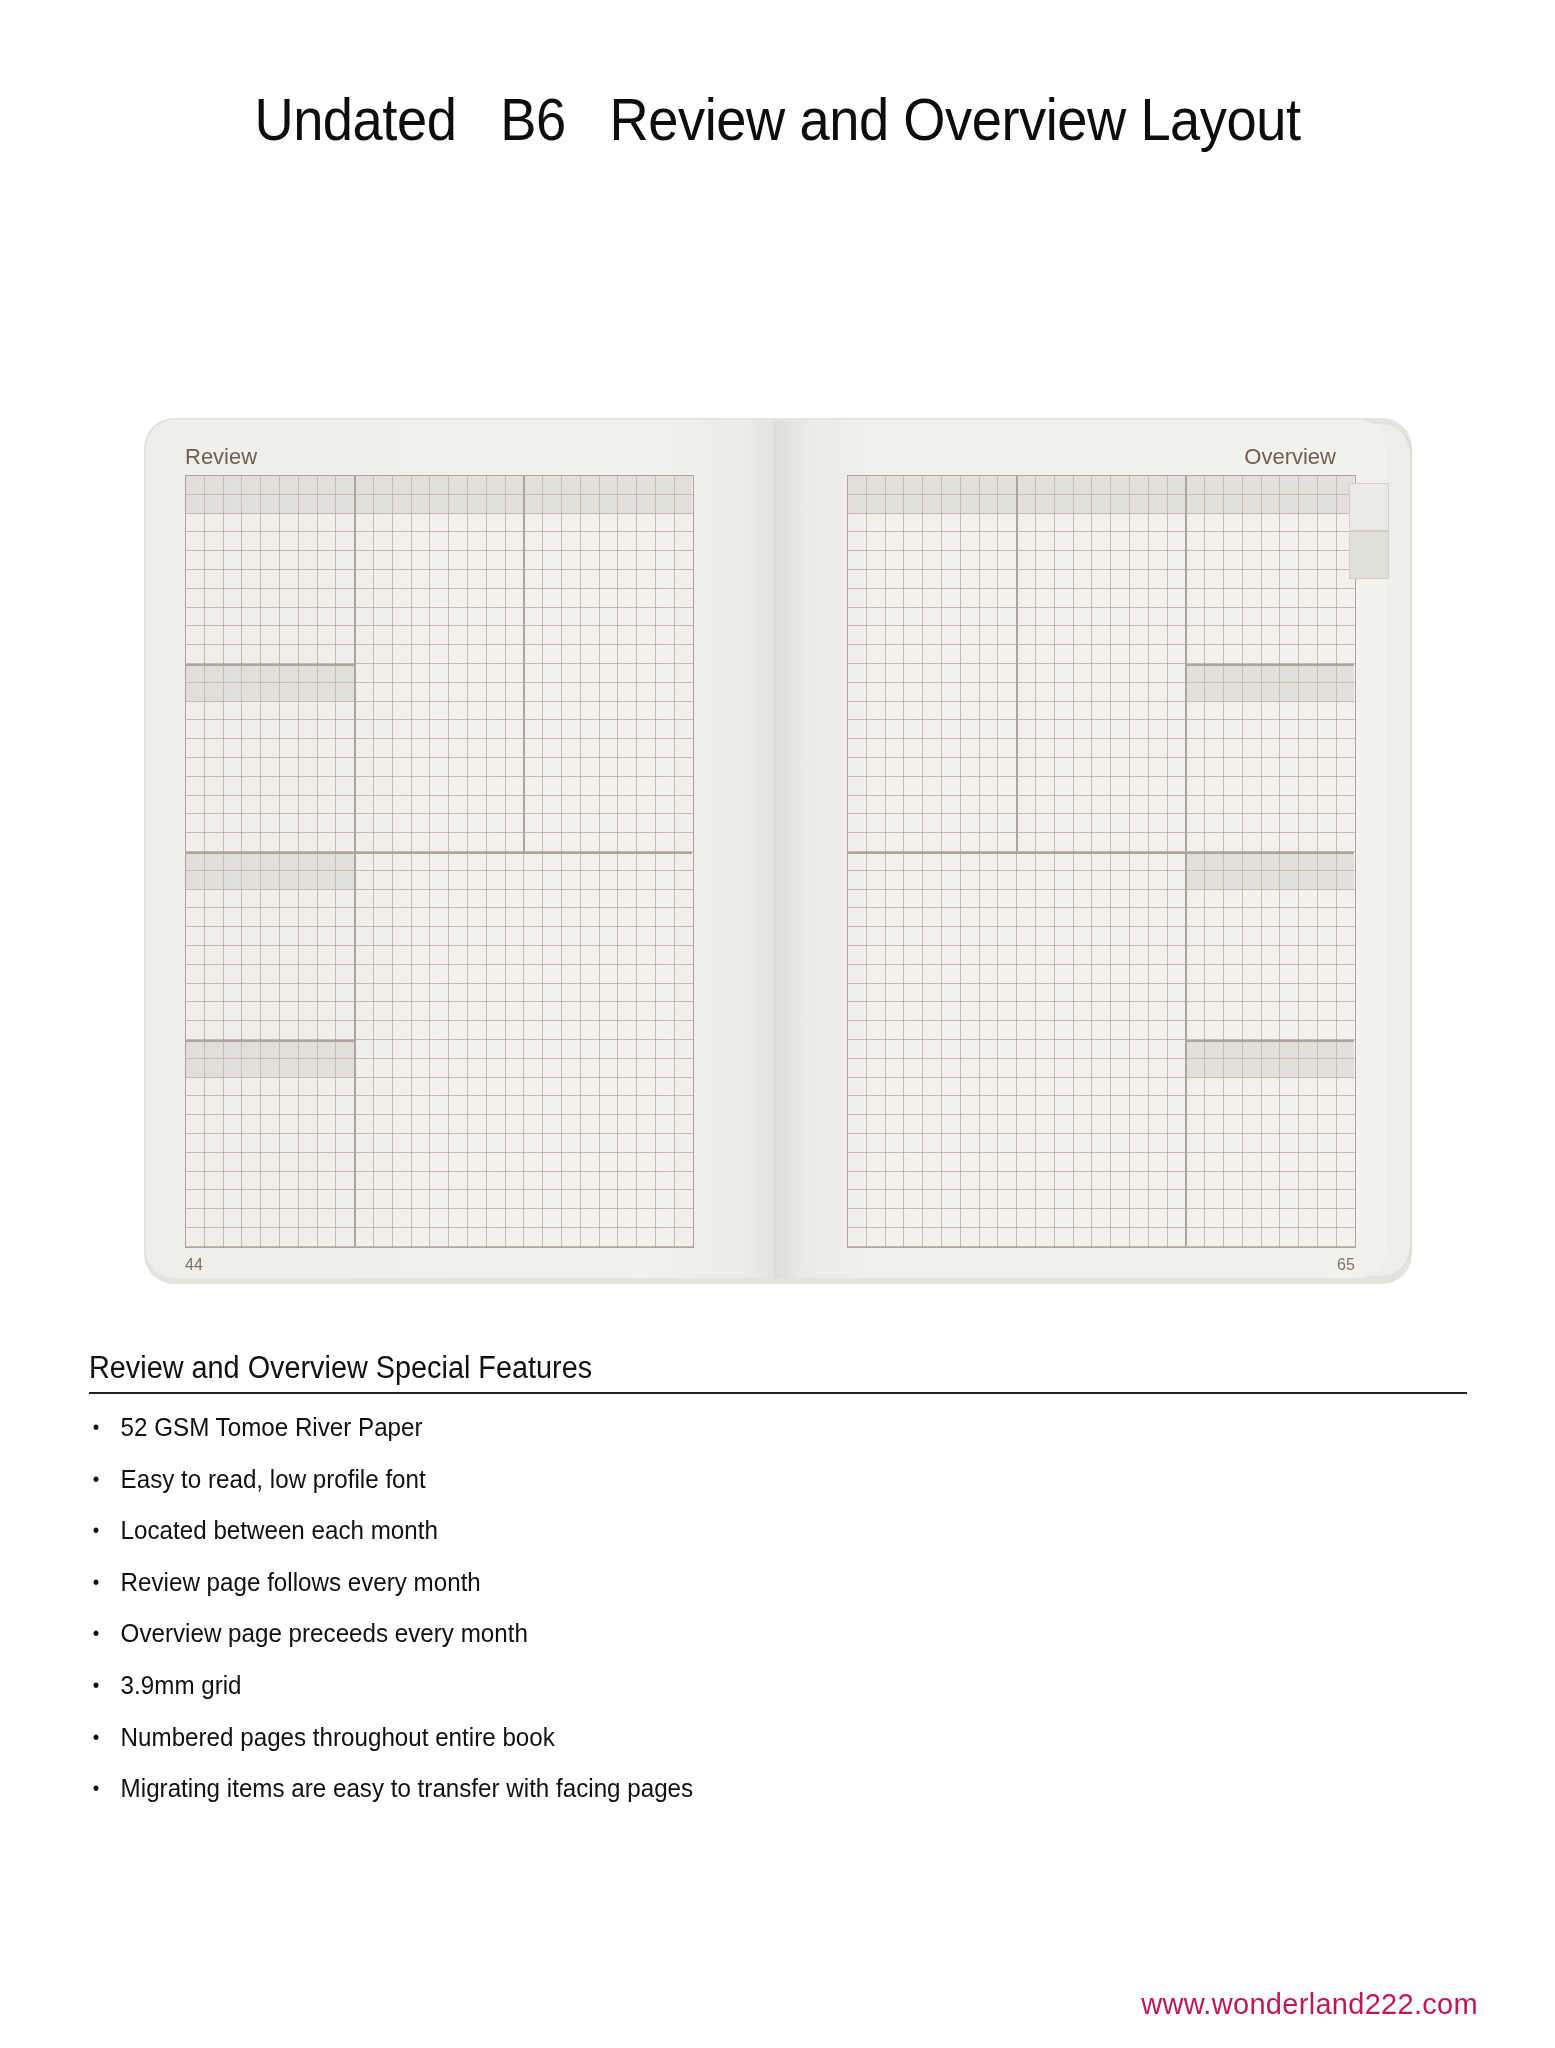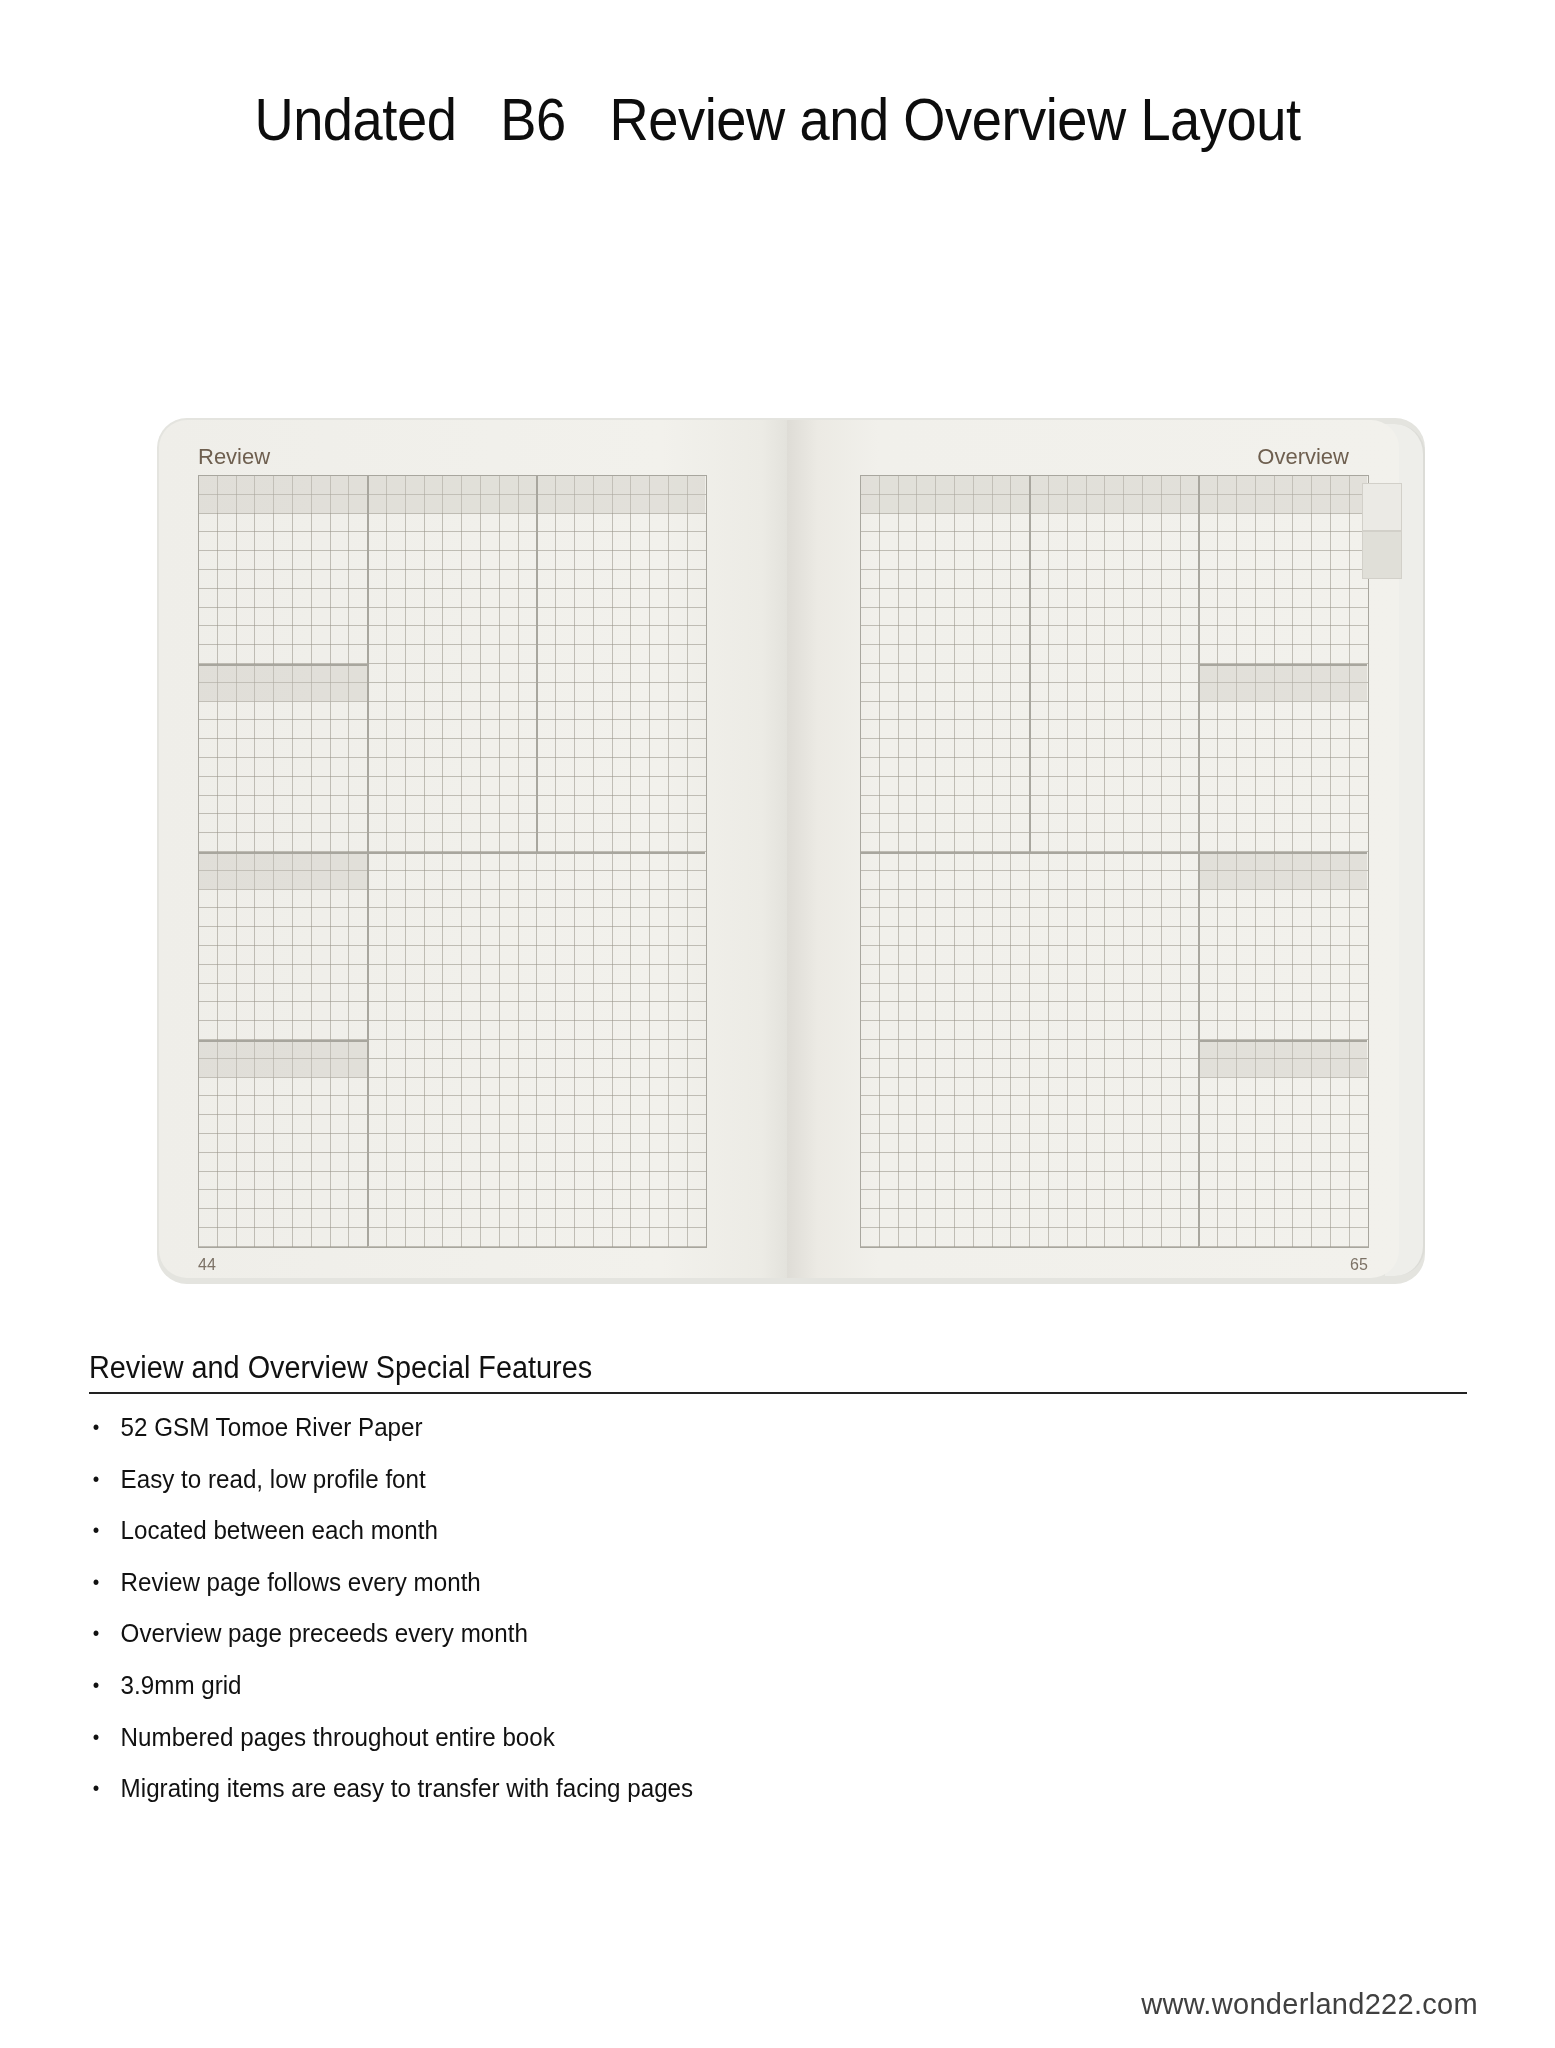--- a/index.html
+++ b/index.html
@@ -6,21 +6,21 @@
   html, body { width: 1555px; height: 2048px; background: #ffffff; overflow: hidden; }
   body { position: relative; font-family: "Liberation Sans", sans-serif; color: #111; }
 
   .title {
     position: absolute; left: 0; top: 86px; width: 1555px;
     text-align: center; font-size: 59px; font-weight: 400; letter-spacing: -0.5px;
     color: #0d0d0d; white-space: pre; transform: scaleX(0.92);
   }
 
   .notebook {
-    position: absolute; left: 157px; top: 418px; width: 1268px; height: 866px;
+    position: absolute; left: 144px; top: 418px; width: 1268px; height: 866px;
   }
   .cover-edge {
     position: absolute; left: 0; top: 0; width: 1268px; height: 866px;
     border-radius: 30px; background: #e4e4df;
   }
   .page-stack {
     position: absolute; right: 0; top: 6px; width: 40px; height: 852px;
     border-radius: 0 30px 30px 0; background: #eeeeea;
     border-right: 2px solid #dcdcd7;
   }
@@ -63,21 +63,21 @@
     position: absolute; left: 89px; top: 1392px; width: 1378px; height: 2px; background: #222;
   }
   .features-list { position: absolute; left: 89px; top: 1402px; list-style: none; }
   .features-list li {
     height: 51.6px; line-height: 51.6px; font-size: 26px; color: #111; display: flex;
     transform-origin: left; transform: scaleX(0.93); white-space: nowrap;
   }
   .bullet { width: 34px; display: inline-block; font-size: 20px; padding-left: 4px; }
 
   .footer-url {
-    position: absolute; right: 77px; top: 1988px; font-size: 29px; color: #404040; font-weight: 300;
+    position: absolute; right: 77px; top: 1988px; font-size: 29px; color: #be185d; font-weight: 300;
     letter-spacing: 0.3px;
   }
 </style>
 </head>
 <body>
 
 <div class="title">Undated   B6   Review and Overview Layout</div>
 
 <div class="notebook">
   <div class="cover-edge"></div>

